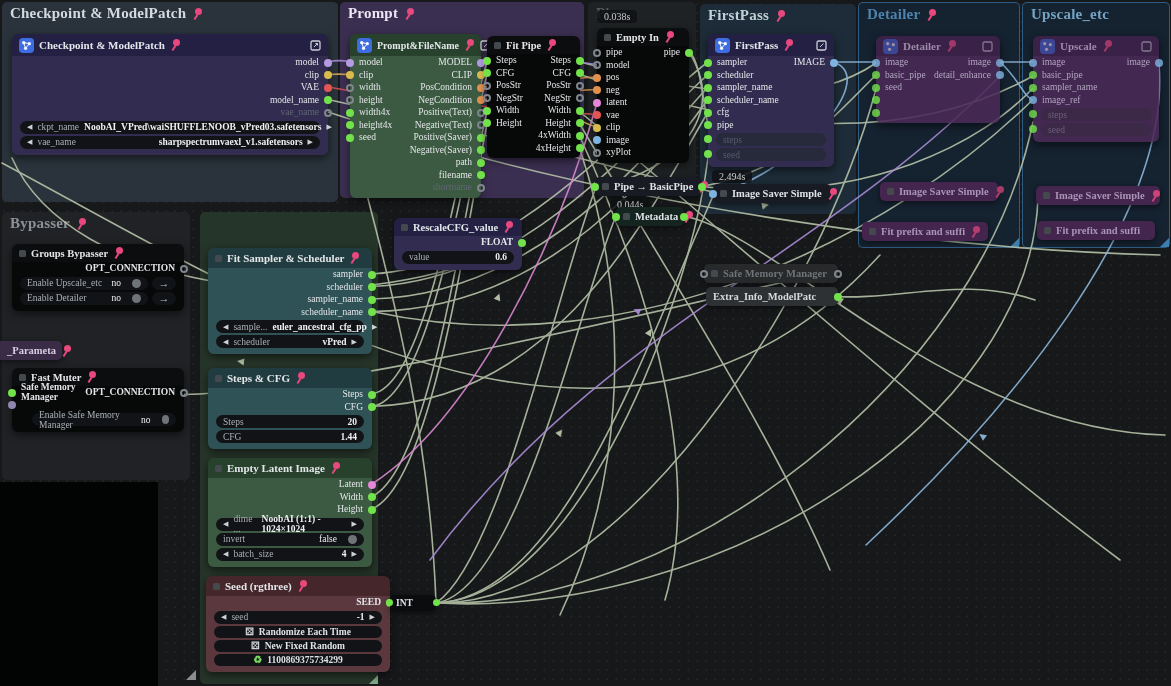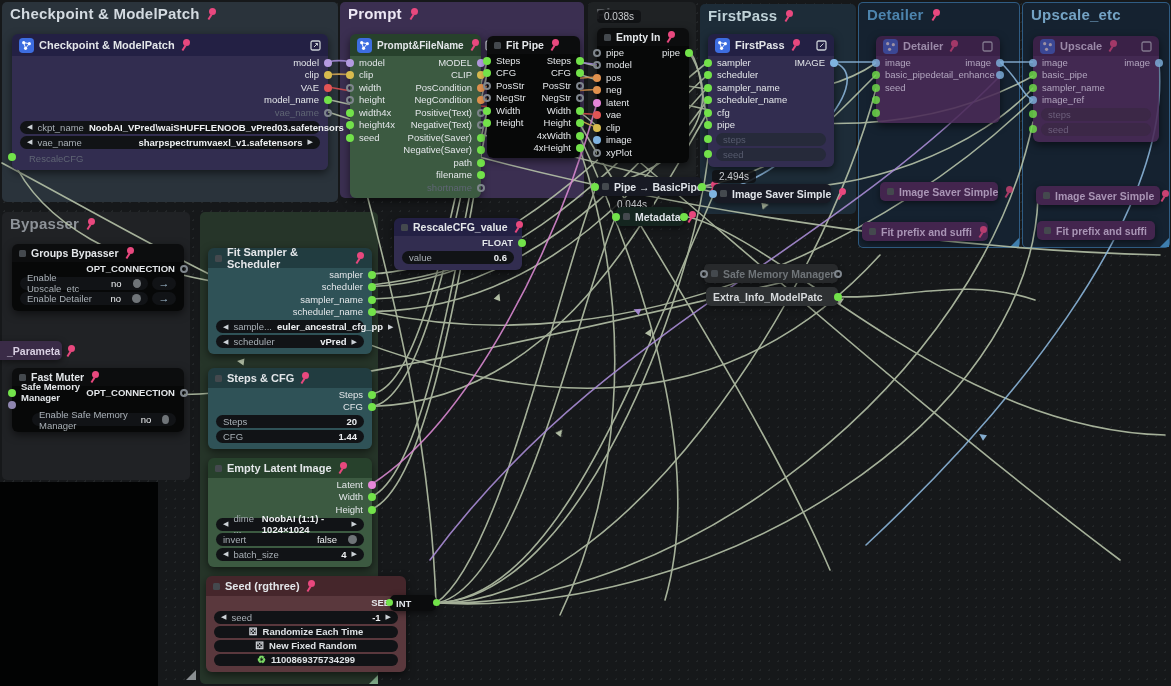--- a/index.html
+++ b/index.html
@@ -1,20 +1,20 @@
 <!DOCTYPE html>
 <html><head>
 <meta charset="utf-8">
 <style>
   html,body{margin:0;padding:0;background:#0b0c0d;}
   .canvas{position:relative;width:1171px;height:686px;overflow:hidden;
     background:#16181a;
     background-image:radial-gradient(#232628 1px, transparent 1px);
     background-size:9px 9px;
-    font-family:Liberation Sans, sans-serif;}
+    font-family:Liberation Serif, serif;}
   
   .group{position:absolute;border-radius:5px;}
   .gtitle{font-size:15px;font-weight:700;padding:3px 8px;display:flex;align-items:center;gap:6px;letter-spacing:.2px;}
   .g-checkpoint{background:#2a333b;}
   .g-prompt{background:#3b2f51;}
   .g-pipe{background:#1f2224;}
   .g-firstpass{background:#1d2c38;}
   .g-detailer,.g-upscale{background:#152230;border:1px solid rgba(70,140,200,.55);}
   .g-bypasser{background:#202225;}
   .g-parameta{background:#263529;}
@@ -243,24 +243,20 @@
           <span class="wl">ckpt_name</span>
           <span class="wv">NoobAI_VPred\waiSHUFFLENOOB_vPred03.safetensors</span>
           <span class="warr">▶</span>
         </div>
       <div class="widget">
           <span class="warr">◀</span>
           <span class="wl">vae_name</span>
           <span class="wv">sharpspectrumvaexl_v1.safetensors</span>
           <span class="warr">▶</span>
         </div>
-      <div class="prow muted" style="height:15px">
-          <span class="dot in d-green"></span>
-          <span class="pl" style="padding-left:8px">RescaleCFG</span>
-        </div>
     </div>
   </div>
 
   <div class="node n-green" style="left:350px;top:34px;width:131px">
     <div class="nh">
       <svg class="nicon" viewBox="0 0 16 16">
           <rect width="16" height="16" rx="4" fill="#3d6de0"></rect>
           <path d="M5 5L11 6L7 11Z" stroke="#fff" fill="none"></path>
           <circle cx="5" cy="5" r="1.7" fill="#fff"></circle>
           <circle cx="11" cy="6" r="1.7" fill="#fff"></circle>
@@ -791,21 +787,21 @@
         </div>
       <div class="widget">
           <span class="warr">◀</span>
           <span class="wl">batch_size</span>
           <span class="wv">4</span>
           <span class="warr">▶</span>
         </div>
     </div>
   </div>
 
-  <div class="node n-maroon" style="left:206px;top:576px;width:200px">
+  <div class="node n-maroon" style="left:206px;top:576px;width:184px">
     <div class="nh" style="height:20px">
         <span class="sq"></span>
         <span>Seed (rgthree)</span>
         <span class="pin"></span>
       </div>
     <div class="nbody">
       <div class="prow">
           <span class="pr" style="font-weight:700">SEED</span>
           <span class="dot out d-green"></span>
         </div>

